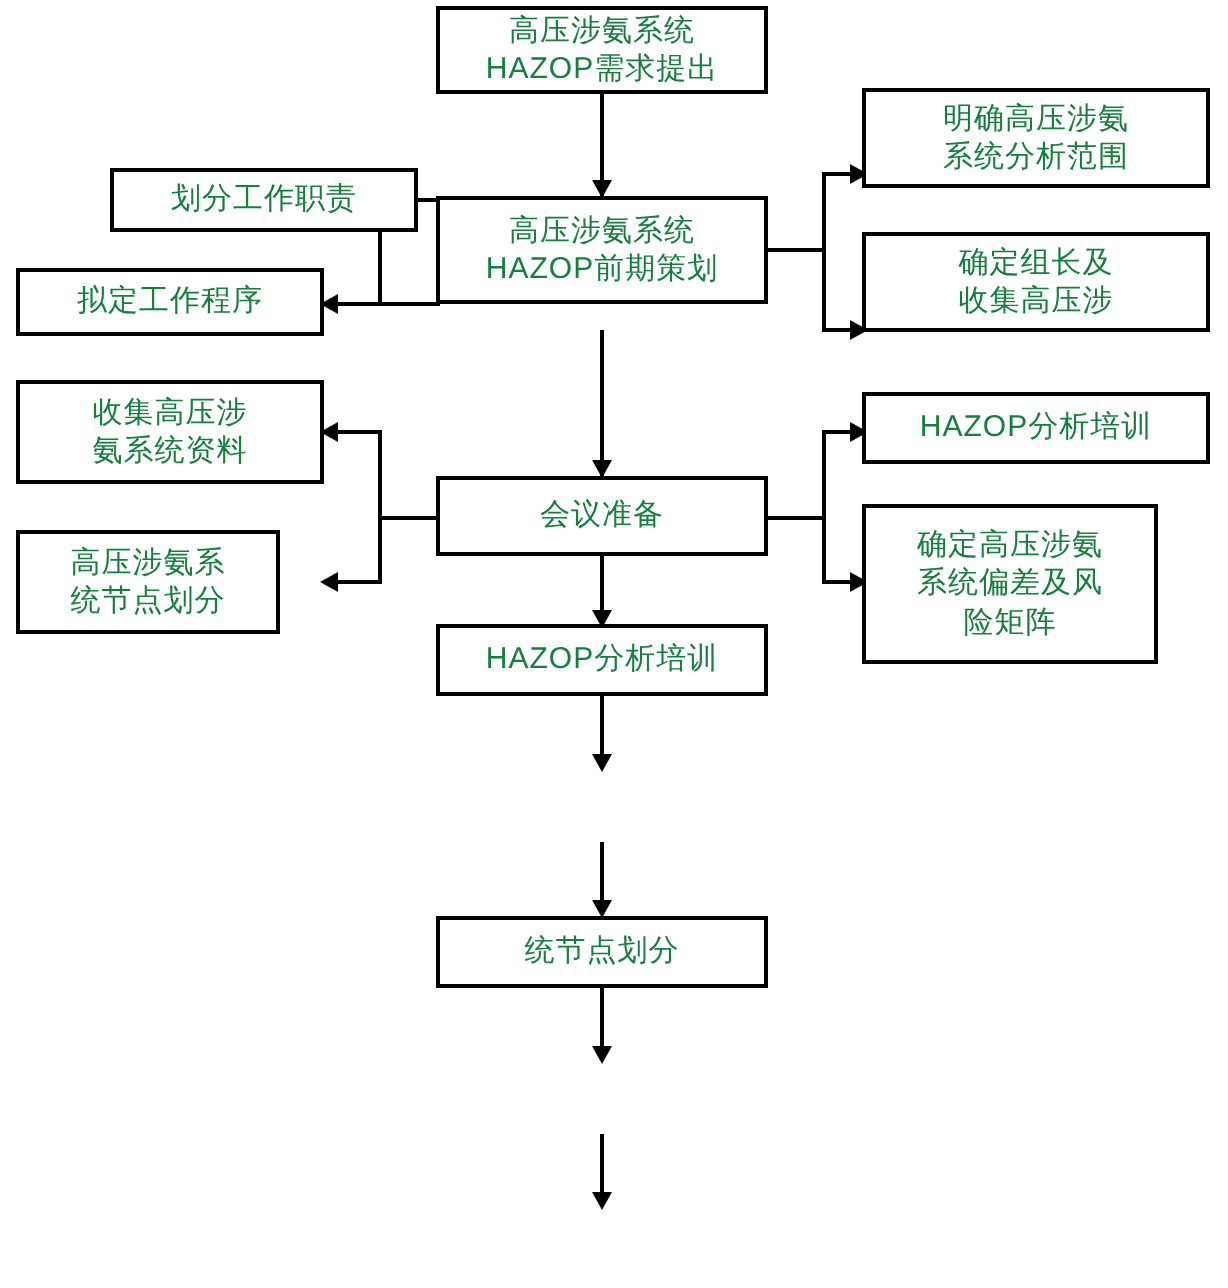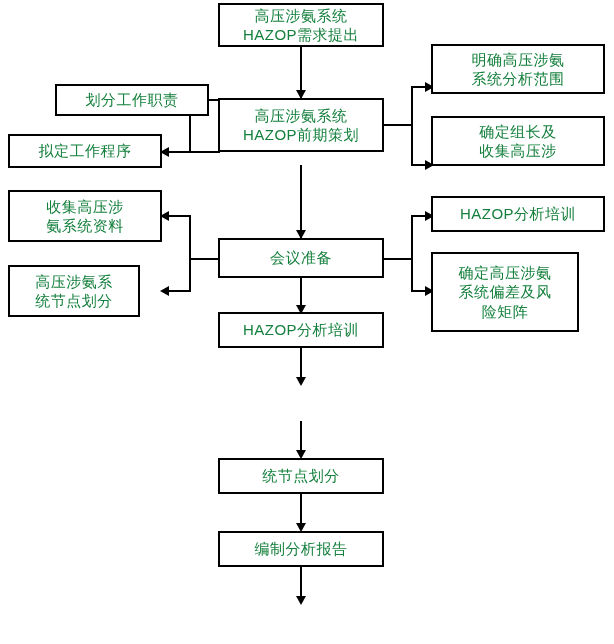--- a/index.html
+++ b/index.html
@@ -144,16 +144,15 @@
 
   <div class="node" style="left:431px; top:252px; width:148px; height:80px;">确定高压涉氨
 系统偏差及风
 险矩阵</div>
 
   <div class="node" style="left:218px; top:312px; width:166px; height:36px;">HAZOP分析培训</div>
 
 
   <div class="node" style="left:218px; top:458px; width:166px; height:36px;">统节点划分</div>
 
-  <div class="node" style="left:218px; top:531px; width:166px; height:36px;">编制分析报告</div>
 
 
 </div>
 
 </body></html>

